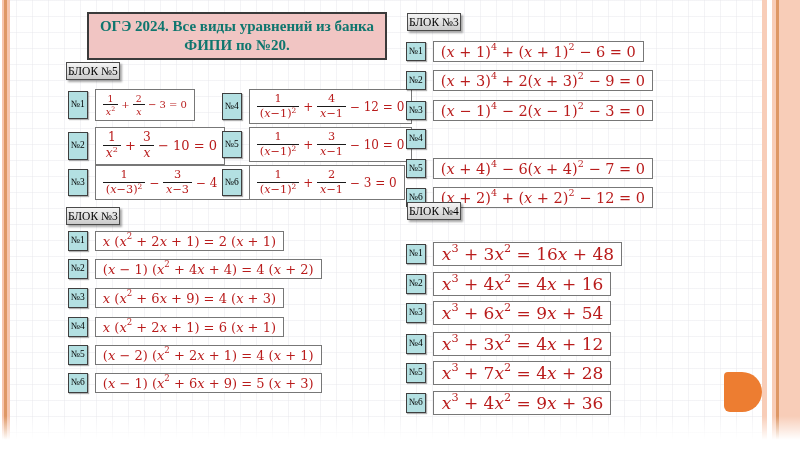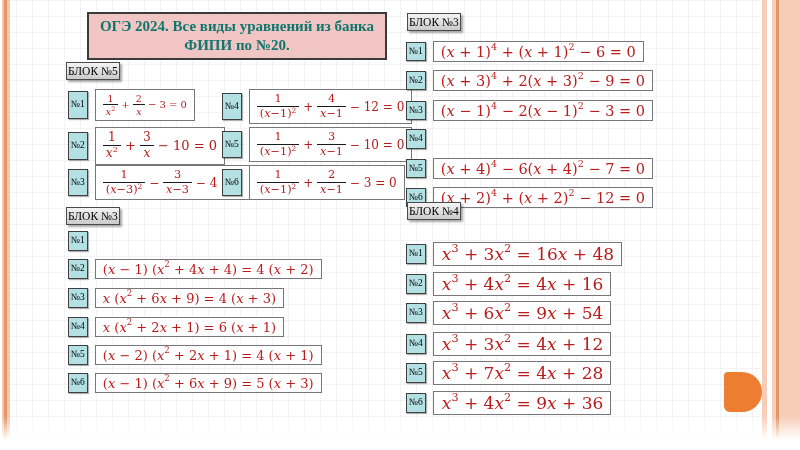--- a/index.html
+++ b/index.html
@@ -99,20 +99,21 @@
     <span class="eqbox fs12"><span class="frac"><span class="num"><span class="t">1</span></span><span class="den"><span class="t">(<i>x</i>−1)</span><span class="sup">2</span></span></span><span class="t"> + </span><span class="frac"><span class="num"><span class="t">3</span></span><span class="den"><span class="t"><i>x</i>−1</span></span></span><span class="t"> − 10 = 0</span></span>
   </div>
   <div class="row b1" style="left:222px;top:165px">
     <span class="numtag">№6</span>
     <span class="eqbox fs12"><span class="frac"><span class="num"><span class="t">1</span></span><span class="den"><span class="t">(<i>x</i>−1)</span><span class="sup">2</span></span></span><span class="t"> + </span><span class="frac"><span class="num"><span class="t">2</span></span><span class="den"><span class="t"><i>x</i>−1</span></span></span><span class="t"> − 3 = 0</span></span>
   </div>
 
   <div class="block-label" style="left:66px;top:207px">БЛОК №3</div>
   <div class="row" style="left:68px;top:231px">
     <span class="numtag">№1</span>
+    <span class="eqbox fs13"><span class="t"><i>x</i> (<i>x</i></span><span class="sup">2</span><span class="t"> + 2<i>x</i> + 1) = 2 (<i>x</i> + 1)</span></span>
   </div>
   <div class="row" style="left:68px;top:259px">
     <span class="numtag">№2</span>
     <span class="eqbox fs13"><span class="t">(<i>x</i> − 1) (<i>x</i></span><span class="sup">2</span><span class="t"> + 4<i>x</i> + 4) = 4 (<i>x</i> + 2)</span></span>
   </div>
   <div class="row" style="left:68px;top:288px">
     <span class="numtag">№3</span>
     <span class="eqbox fs13"><span class="t"><i>x</i> (<i>x</i></span><span class="sup">2</span><span class="t"> + 6<i>x</i> + 9) = 4 (<i>x</i> + 3)</span></span>
   </div>
   <div class="row" style="left:68px;top:317px">

